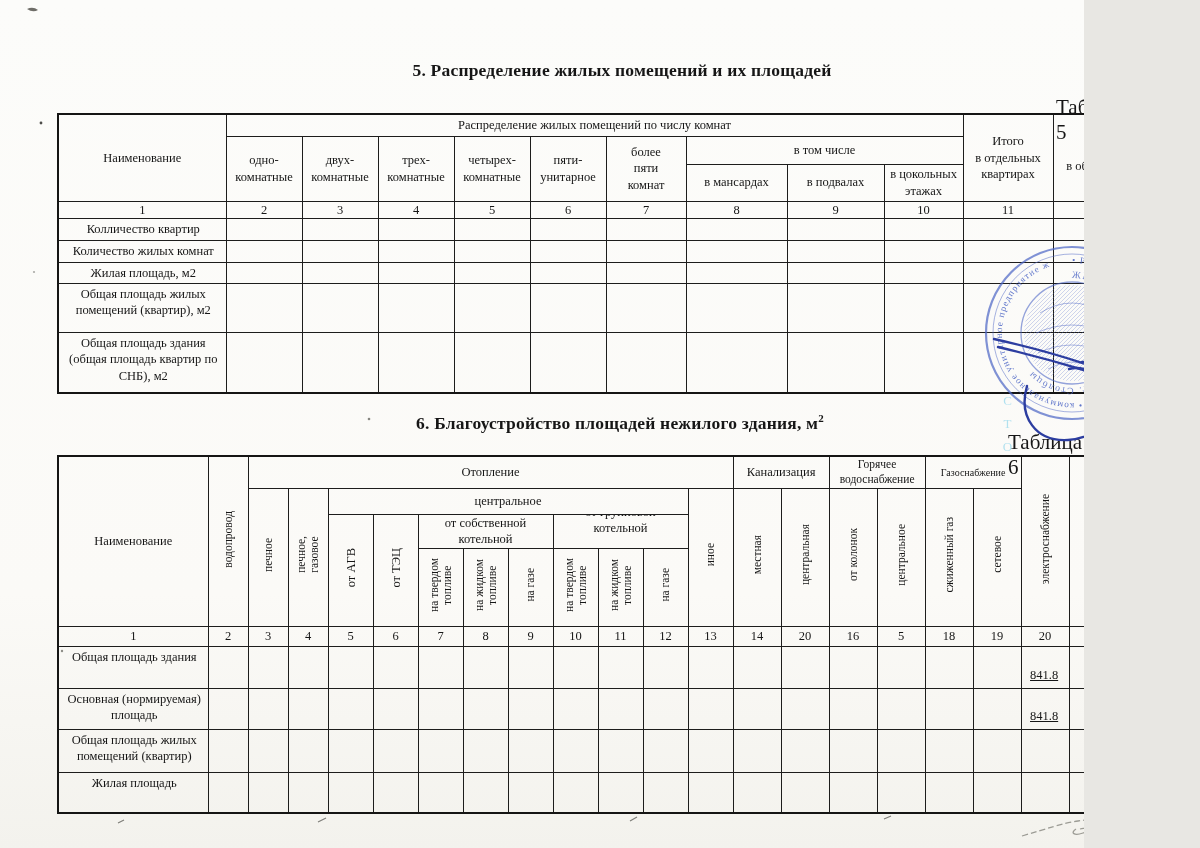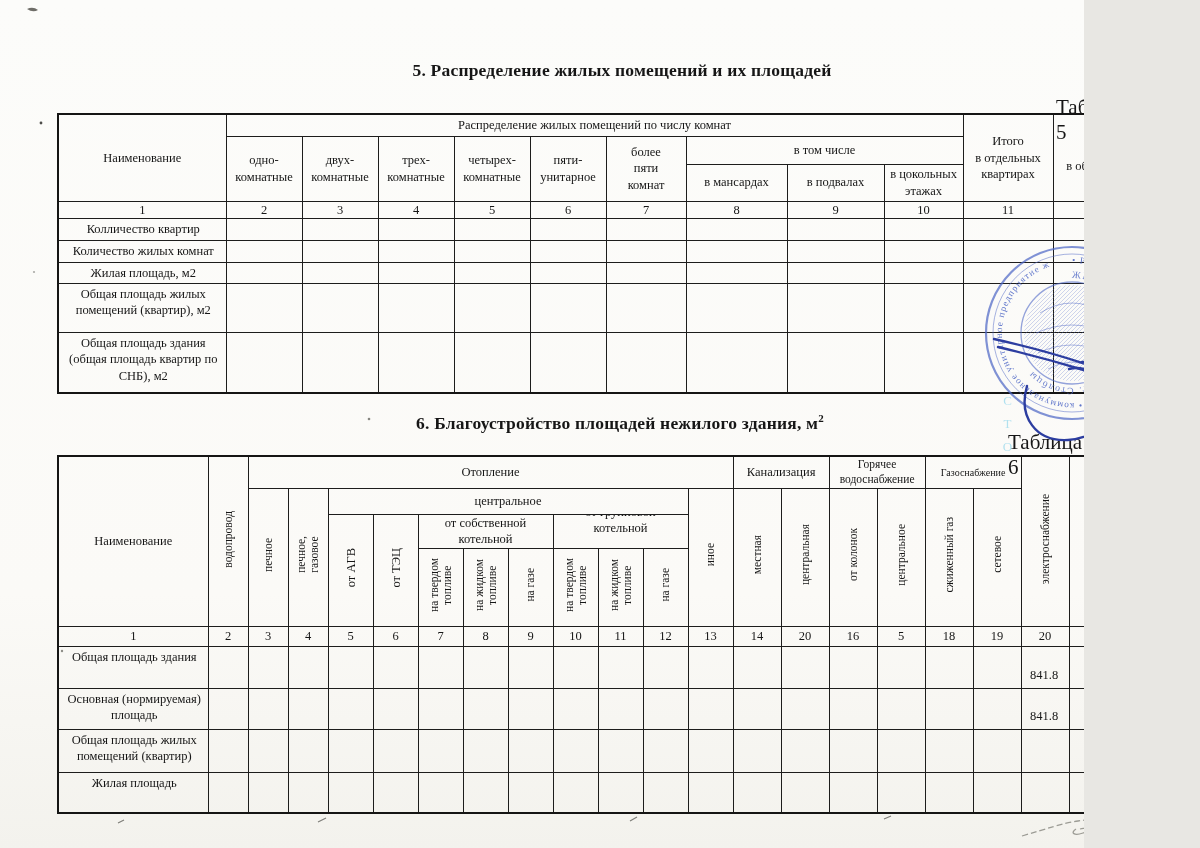--- a/index.html
+++ b/index.html
@@ -18,21 +18,21 @@
     font-weight:normal; font-size:12.5px; line-height:1.3; text-align:center; vertical-align:middle;
     overflow:hidden;
   }
   table.t{border:2.2px solid #151514;}
   .lbl{text-align:center; vertical-align:top !important; padding:2px 3px 2px 5px !important;}
   .nums th{font-size:12.5px; padding:0;}
   .vt{writing-mode:vertical-rl; transform:rotate(180deg); display:inline-block; line-height:1.12; font-size:11.5px; white-space:pre-line;}
   .gh{font-size:12.5px;}
   .g6{font-size:12px;}
   .big{font-size:14.5px;}
-  .val{vertical-align:bottom !important; padding:0 2px 4px 0 !important;}
+  .val{vertical-align:bottom !important; padding:0 2px 4px 0 !important;text-decoration:underline;}
   .shift-up{display:inline-block; transform:translateY(-11px);}
   .stamp{position:absolute; z-index:3;}
   .overlay{position:absolute; left:0; top:0; z-index:4; pointer-events:none;}
   .cyan-note{
     position:absolute; writing-mode:vertical-rl; text-orientation:upright;
     color:#59c3e6; z-index:2; font-family:"Liberation Serif","DejaVu Serif",serif;
   }
   .note-dir{left:1082px; top:450px; font-size:14px; letter-spacing:5px; opacity:.88;}
   .note-sto{left:999px; top:393px; font-size:13px; letter-spacing:8px; opacity:.45;}
 </style>

